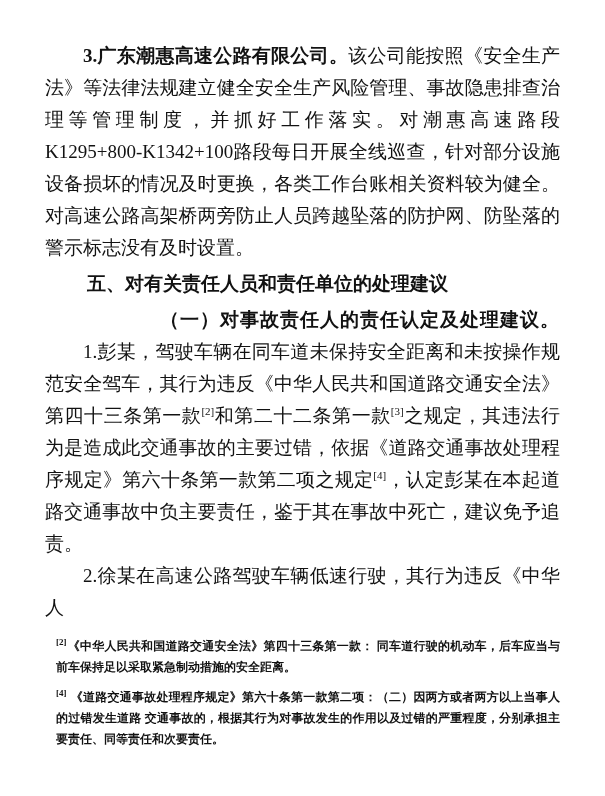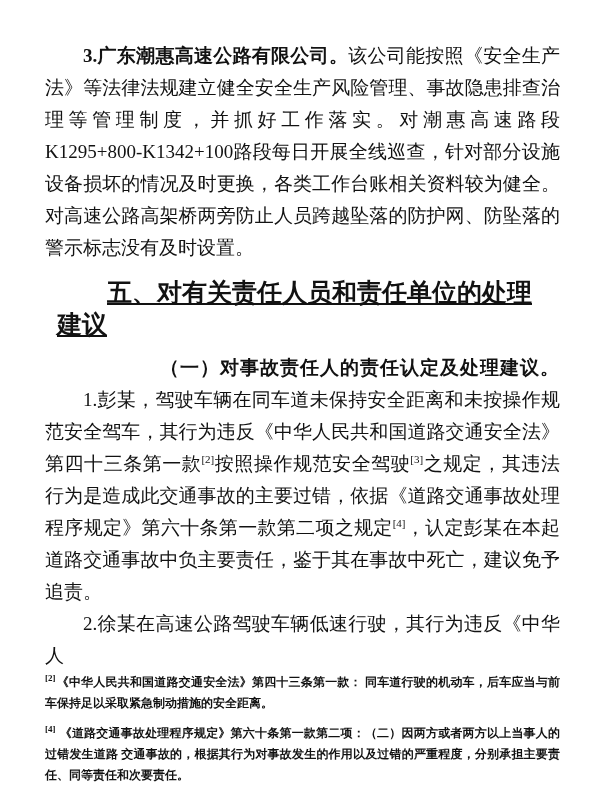--- a/index.html
+++ b/index.html
@@ -21,26 +21,25 @@
     font-size: 19px;
     line-height: 32px;
     text-align: justify;
   }
   .para { margin: 0; text-indent: 2em; }
   .para.no-indent { text-indent: 0; }
   .lead-bold { font-weight: bold; }
   .heading-section {
     font-family: "Liberation Sans", sans-serif;
     font-weight: bold;
-    font-size: 25px;
+    font-size: 19px;
     line-height: 32px;
-    margin: 12px;
+    margin: 4px;
     text-indent: 2em;
     text-align: left;
-    text-decoration: underline;
   }
   .heading-sub {
     font-family: "Liberation Serif", serif;
     font-weight: bold;
     font-size: 19px;
     line-height: 32px;
     margin: 0;
     text-indent: 2em;
     text-align: right;
     letter-spacing: 1px;
@@ -50,21 +49,21 @@
     line-height: 0;
     vertical-align: super;
   }
   .footnotes {
     margin-top: auto;
     font-size: 12px;
     line-height: 21px;
     font-weight: bold;
     text-align: justify;
   }
-  .footnote { margin: 0 0 9px 0; }
+  .footnote { margin: 0 0 9px 11px; }
   .footnote:last-child { margin-bottom: 0; }
   .footnote sup {
     font-size: 9px;
     line-height: 0;
     vertical-align: super;
     margin-right: 1px;
   }
 </style>
 </head>
 <body>
@@ -76,21 +75,21 @@
 
     <p class="para">
       <span class="lead-bold">3.广东潮惠高速公路有限公司。</span><span>该公司能按照《安全生产法》等法律法规建立健全安全生产风险管理、事故隐患排查治理等管理制度，并抓好工作落实。对潮惠高速路段K1295+800-K1342+100路段每日开展全线巡查，针对部分设施设备损坏的情况及时更换，各类工作台账相关资料较为健全。对高速公路高架桥两旁防止人员跨越坠落的防护网、防坠落的警示标志没有及时设置。</span>
     </p>
 
     <h2 class="heading-section">五、对有关责任人员和责任单位的处理建议</h2>
 
     <h3 class="heading-sub">（一）对事故责任人的责任认定及处理建议。</h3>
 
     <p class="para">
-      <span>1.彭某，驾驶车辆在同车道未保持安全距离和未按操作规范安全驾车，其行为违反《中华人民共和国道路交通安全法》第四十三条第一款</span><sup>[2]</sup><span>按照操作规范安全驾驶</span><sup>[3]</sup><span>之规定，其违法行为是造成此交通事故的主要过错，依据《道路交通事故处理程序规定》第六十条第一款第二项之规定</span><sup>[4]</sup><span>，认定彭某在本起道路交通事故中负主要责任，鉴于其在事故中死亡，建议免予追责。</span>
+      <span>1.彭某，驾驶车辆在同车道未保持安全距离和未按操作规范安全驾车，其行为违反《中华人民共和国道路交通安全法》第四十三条第一款</span><sup>[2]</sup><span>和第二十二条第一款</span><sup>[3]</sup><span>之规定，其违法行为是造成此交通事故的主要过错，依据《道路交通事故处理程序规定》第六十条第一款第二项之规定</span><sup>[4]</sup><span>，认定彭某在本起道路交通事故中负主要责任，鉴于其在事故中死亡，建议免予追责。</span>
     </p>
 
     <p class="para">
       <span>2.徐某在高速公路驾驶车辆低速行驶，其行为违反《中华人</span>
     </p>
 
   </div>
 
   <div class="footnotes">
 

